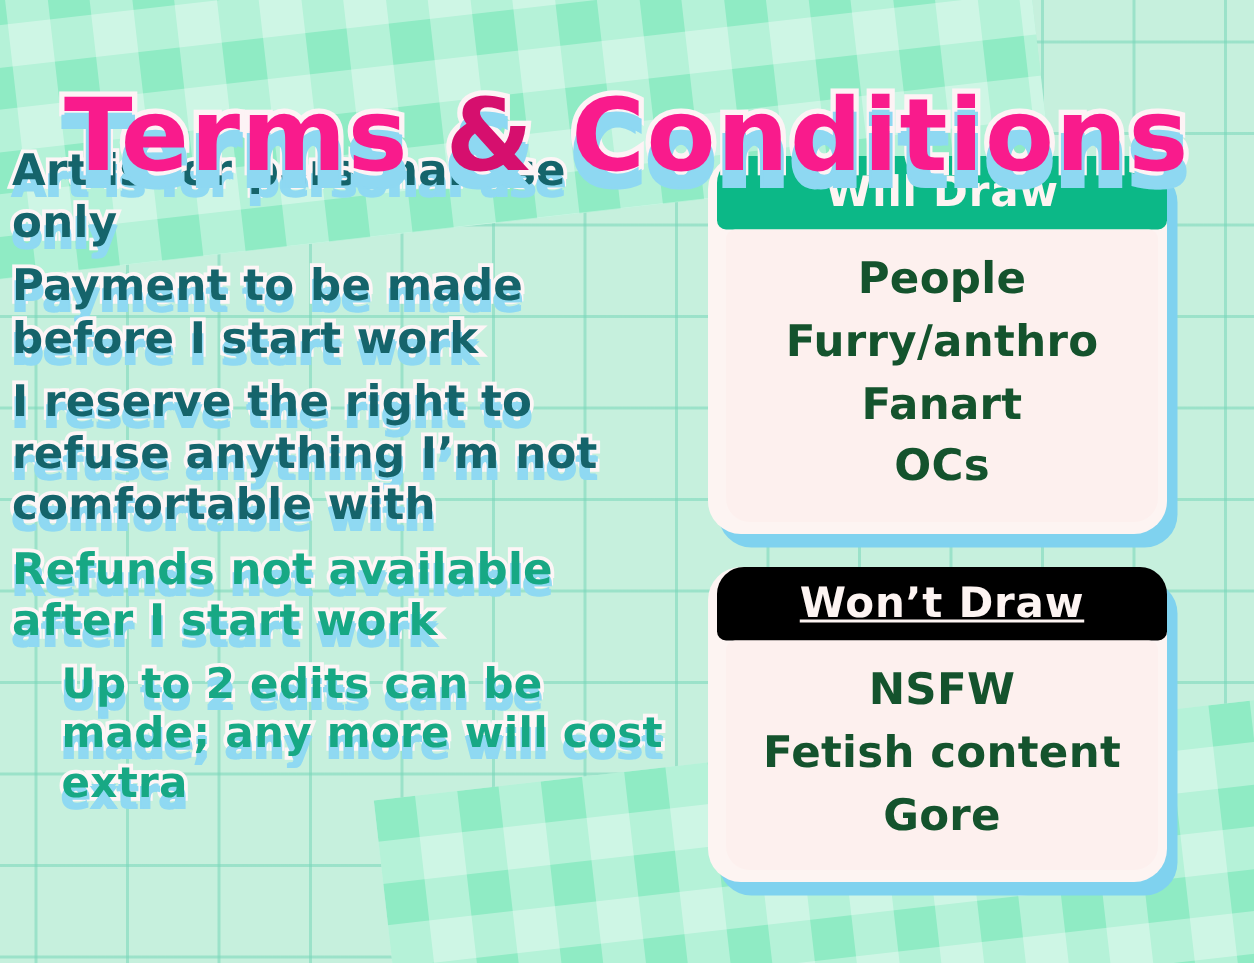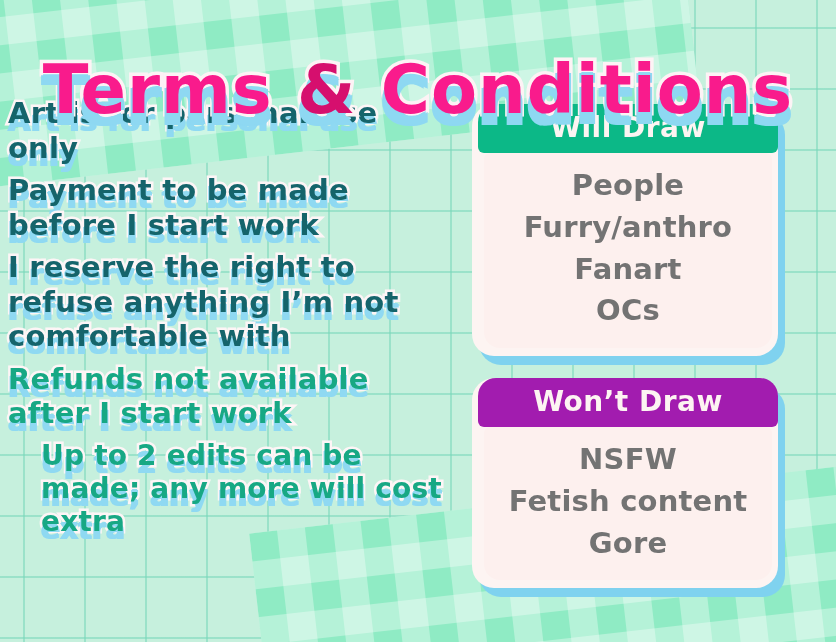--- a/index.html
+++ b/index.html
@@ -144,34 +144,34 @@
     margin: -6px -6px 0 -6px;
     padding: 7px 0 9px 0;
     text-align: center;
     font-family: "DejaVu Sans", sans-serif;
     font-weight: bold;
     font-size: 28px;
     letter-spacing: 0.5px;
     color: #fdf4f2;
   }
   .card-head.draw    { background: #0cb887; }
-  .card-head.nodraw  { background: #a21caf; }
+  .card-head.nodraw  { background: #000000; text-decoration: underline; }
 
   .card-body {
     background: #fdf0ee;
     border-radius: 6px 6px 16px 16px;
     padding: 12px 10px 16px 10px;
     text-align: center;
   }
   .card-item {
     font-family: "DejaVu Sans", sans-serif;
     font-weight: bold;
     font-size: 29px;
     line-height: 1.44;
-    color: #737373;
+    color: #14532d;
     letter-spacing: 0.2px;
   }
 </style>
 </head>
 <body>
 
 <div id="poster">
 
   <div class="bg-base"></div>
   <div class="bg-grid"></div>

